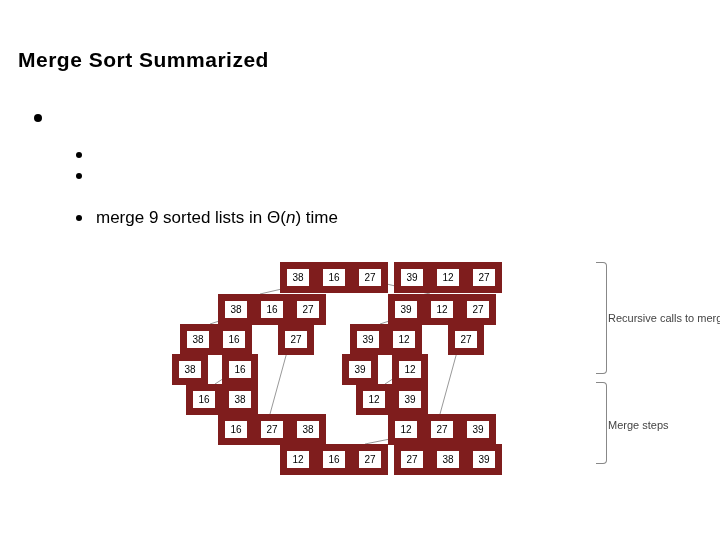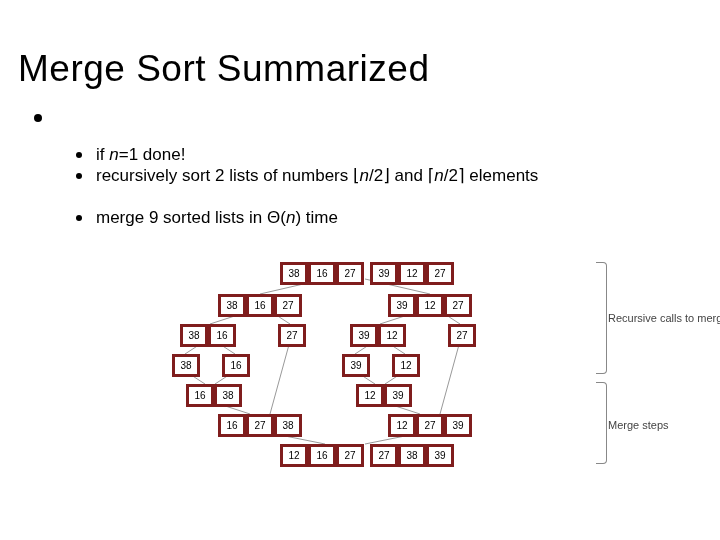--- a/index.html
+++ b/index.html
@@ -1,47 +1,41 @@
 <!DOCTYPE html>
 <html><head>
 <meta charset="utf-8">
 <style>
   html,body{margin:0;padding:0;width:720px;height:540px;background:#fff;font-family:Arial,Helvetica,sans-serif;color:#000;overflow:hidden}
   .slide{position:relative;width:720px;height:540px}
-  .title{position:absolute;left:18px;top:48px;font-size:37px;font-weight:400;letter-spacing:.5px}
+  .title{position:absolute;left:18px;top:48px;font-size:21px;font-weight:700;letter-spacing:.5px}
   .bullet-lg{position:absolute;left:34px;width:8px;height:8px;border-radius:50%;background:#000}
   .text-lg{position:absolute;left:54px;font-size:22px}
   .bullet-sm{position:absolute;left:76px;width:6px;height:6px;border-radius:50%;background:#000}
   .text-sm{position:absolute;left:96px;right:30px;font-size:17px;line-height:21px}
   .i{font-style:italic}
   .diagram{position:absolute;left:130px;top:262px;width:520px;height:260px}
   .diagram svg{position:absolute;left:0;top:0}
   .row{position:absolute;display:flex}
-  .cell{border:3px solid #7f1d1d;width:22px;height:17px;font-size:10px;line-height:17px;text-align:center;background:#fff}
+  .cell{border:7px solid #7f1d1d;width:22px;height:17px;font-size:10px;line-height:17px;text-align:center;background:#fff}
   .gap{width:6px}
   .lbl{position:absolute;font-size:11px;color:#444;left:478px;white-space:nowrap}
   .brace{position:absolute;left:466px;width:10px;border-right:1px solid #888;border-top:1px solid #888;border-bottom:1px solid #888;border-radius:0 4px 4px 0}
 </style>
 </head>
 <body>
 
 <div class="slide">
   <div class="title">Merge Sort Summarized</div>
 
   <div class="bullet-lg" style="top:114px"></div>
 
   <div class="bullet-sm" style="top:152px"></div>
-  <div class="text-sm" style="top:144px">
-    <span>if </span><span class="i">n</span><span>=1 done!</span>
-  </div>
 
   <div class="bullet-sm" style="top:173px"></div>
-  <div class="text-sm" style="top:165px">
-    <span>recursively sort 2 lists of numbers ⌊</span><span class="i">n</span><span>/2⌋ and ⌈</span><span class="i">n</span><span>/2⌉ elements</span>
-  </div>
 
   <div class="bullet-sm" style="top:215px"></div>
   <div class="text-sm" style="top:207px">
     <span>merge 9 sorted lists in Θ(</span><span class="i">n</span><span>) time</span>
   </div>
 
   <div class="diagram">
     <svg width="520" height="260">
       <g stroke="#999" stroke-width="1" fill="none">
         <path d="M195 17 L130 32"></path>

